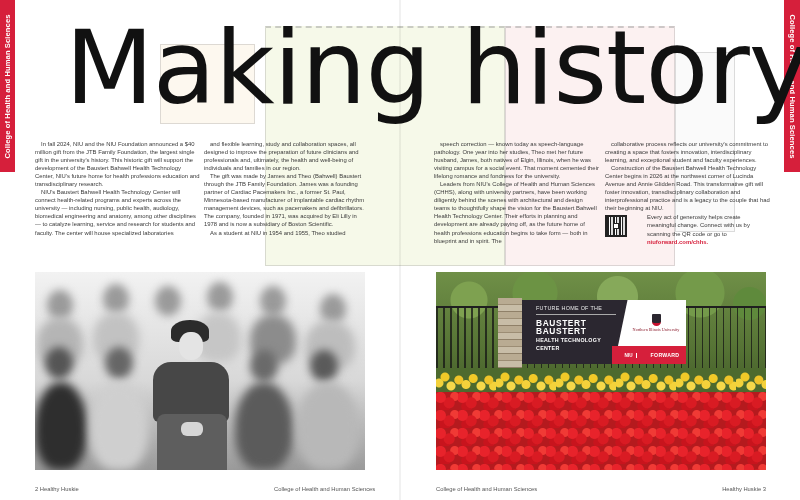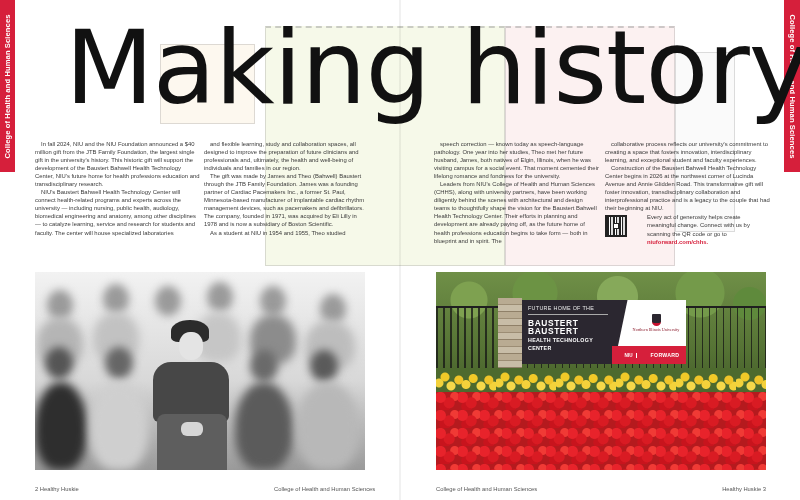--- a/index.html
+++ b/index.html
@@ -57,21 +57,21 @@
     .photo-right { position: absolute; left: 436px; top: 272px; width: 330px; height: 198px; overflow: hidden; background: linear-gradient(180deg, #6f8f47 0%, #557234 40%, #3e5626 70%, #2f3f1d 100%); }
     .trees { position: absolute; left: 0; top: 0; width: 100%; height: 70px; background:
       radial-gradient(circle at 10% 40%, #7ea150 0 18px, transparent 19px),
       radial-gradient(circle at 30% 30%, #6c9344 0 22px, transparent 23px),
       radial-gradient(circle at 55% 35%, #86a95a 0 20px, transparent 21px),
       radial-gradient(circle at 80% 30%, #749a4a 0 24px, transparent 25px),
       radial-gradient(circle at 95% 45%, #5f8a3c 0 16px, transparent 17px); }
     .fence { position: absolute; left: 0; top: 34px; width: 100%; height: 62px; background: repeating-linear-gradient(90deg, rgba(20,20,20,0.75) 0 1.5px, transparent 1.5px 7px); border-top: 2px solid #1f1f1f; }
     .pillar { position: absolute; left: 62px; top: 26px; width: 24px; height: 80px; background: repeating-linear-gradient(180deg, #b9ab92 0 6px, #9c8d74 6px 7px, #c8bda7 7px 13px, #8f8068 13px 14px); }
     .sign { position: absolute; left: 86px; top: 28px; width: 164px; height: 64px; display: flex; }
-    .sign-dark { width: 110px; height: 100%; background: #2b2730; padding: 5px 6px; position: relative; clip-path: polygon(0 0, 100% 0, 88% 100%, 0 100%); }
+    .sign-dark { width: 110px; height: 100%; background: #2b2730; padding: 5px 14px; position: relative; clip-path: polygon(0 0, 100% 0, 88% 100%, 0 100%); }
     .sign-pre { color: #e9e9e9; font-size: 5.4px; letter-spacing: 0.3px; white-space: nowrap; }
     .sign-rule { height: 0.5px; background: #aaa; margin: 3px 0 4px; width: 80px; }
     .sign-name { color: #fff; font-weight: bold; font-size: 8.4px; line-height: 8.2px; letter-spacing: 0.6px; }
     .sign-sub { color: #fff; font-weight: bold; font-size: 5.3px; line-height: 6.5px; margin-top: 2px; letter-spacing: 0.3px; }
     .sign-white { position: absolute; left: 96px; top: 0; width: 68px; height: 46px; background: #fff; clip-path: polygon(14% 0, 100% 0, 100% 100%, 0 100%); display: flex; flex-direction: column; align-items: center; justify-content: center; padding-left: 8px; }
     .sign-shield { width: 9px; height: 12px; background: #2b2730; border-radius: 1px 1px 5px 5px; border-bottom: 3px solid #c8102e; }
     .sign-univ { font-family: "Liberation Serif", serif; color: #8b1a2b; font-size: 4.2px; text-align: center; line-height: 4.6px; margin-top: 2px; }
     .sign-red { position: absolute; left: 90px; top: 46px; width: 74px; height: 18px; background: #d61f3b; display: flex; align-items: center; justify-content: space-around; padding-left: 6px; }
     .sign-niu { color: #fff; font-size: 4.6px; font-weight: bold; border-right: 0.5px solid #fff; padding-right: 4px; }
     .sign-fwd { color: #fff; font-size: 5.2px; font-weight: bold; letter-spacing: 0.3px; }

